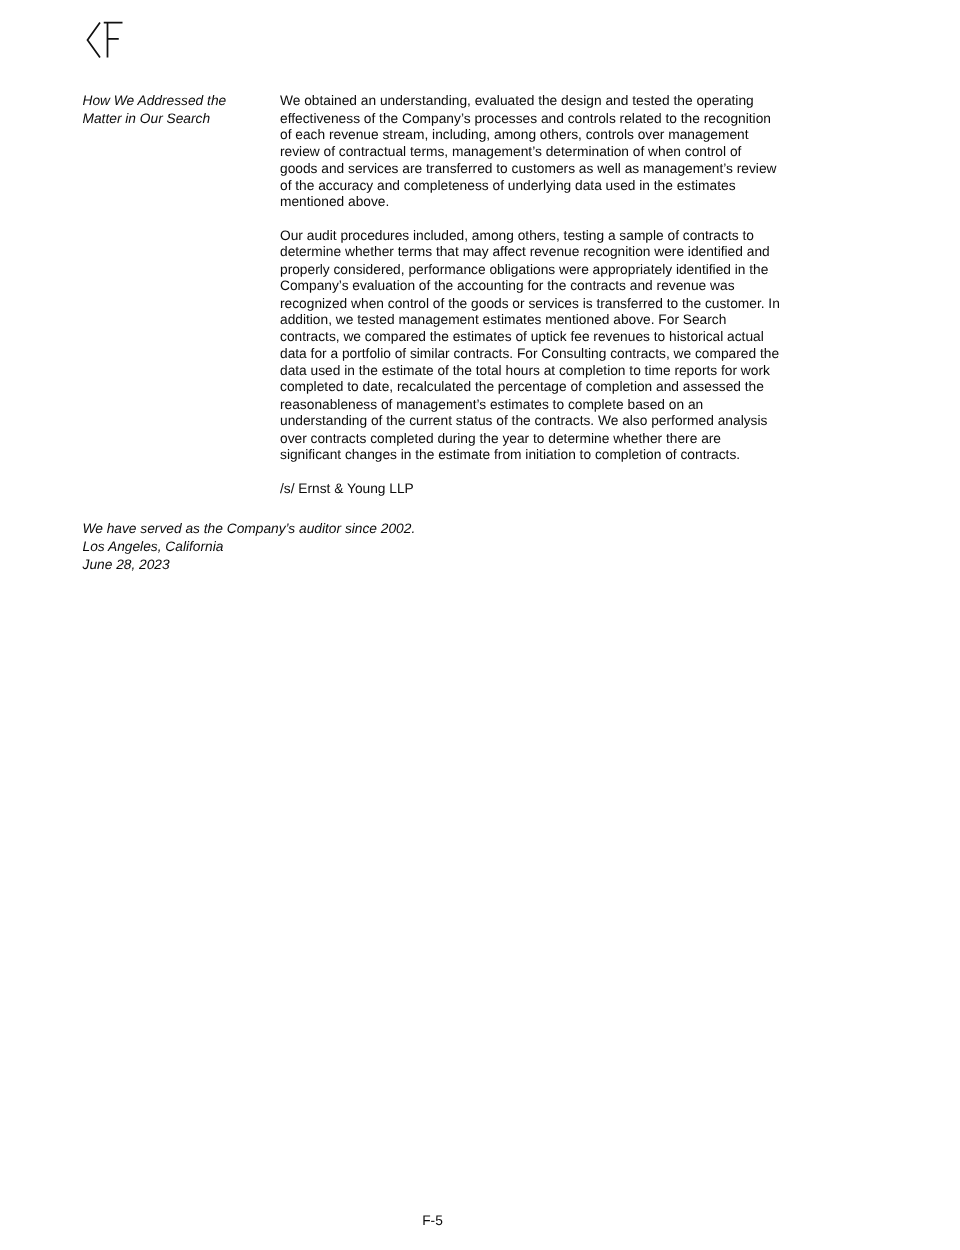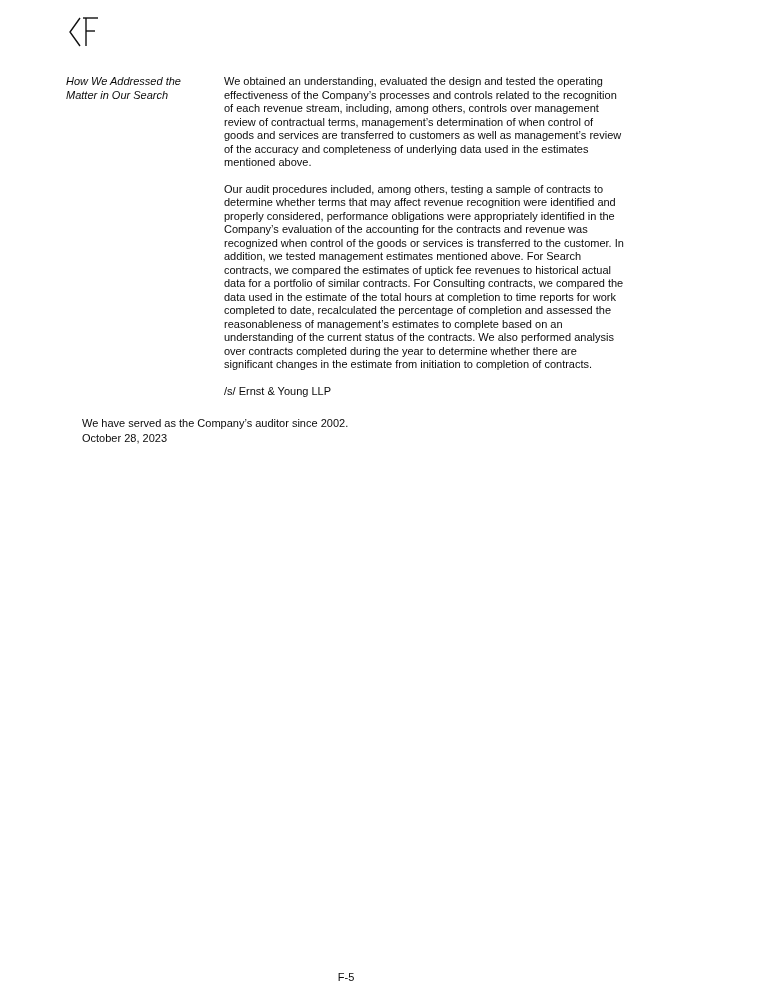--- a/index.html
+++ b/index.html
@@ -35,21 +35,21 @@
     font-style: italic;
   }
   .right-col { flex: 1; }
   .right-col p { margin: 0 0 13px 0; }
   .signature {
     text-align: left;
     padding-right: 100px;
     margin-top: 10px !important;
   }
   .closing { margin-top: 6px; }
-  .closing div { margin: 0 0 1px 16px; }
+  .closing div { margin: 0 0 1px 0; font-style: italic; }
   .page-number {
     position: absolute;
     left: 0;
     right: 0;
     top: 971px;
     text-align: center;
   }
 </style>
 </head>
 <body>
@@ -75,19 +75,20 @@
       </div>
       <div class="right-col">
         <p>We obtained an understanding, evaluated the design and tested the operating effectiveness of the Company’s processes and controls related to the recognition of each revenue stream, including, among others, controls over management review of contractual terms, management’s determination of when control of goods and services are transferred to customers as well as management’s review of the accuracy and completeness of underlying data used in the estimates mentioned above.</p>
         <p>Our audit procedures included, among others, testing a sample of contracts to determine whether terms that may affect revenue recognition were identified and properly considered, performance obligations were appropriately identified in the Company’s evaluation of the accounting for the contracts and revenue was recognized when control of the goods or services is transferred to the customer. In addition, we tested management estimates mentioned above. For Search contracts, we compared the estimates of uptick fee revenues to historical actual data for a portfolio of similar contracts. For Consulting contracts, we compared the data used in the estimate of the total hours at completion to time reports for work completed to date, recalculated the percentage of completion and assessed the reasonableness of management’s estimates to complete based on an understanding of the current status of the contracts. We also performed analysis over contracts completed during the year to determine whether there are significant changes in the estimate from initiation to completion of contracts.</p>
         <p class="signature">/s/ Ernst &amp; Young LLP</p>
       </div>
     </div>
 
     <div class="closing">
       <div>We have served as the Company’s auditor since 2002.</div>
-      <div>October 28, 2023</div>
+      <div>Los Angeles, California</div>
+      <div>June 28, 2023</div>
     </div>
   </div>
 
   <div class="page-number">F-5</div>
 
 </div>
 
 </body></html>

